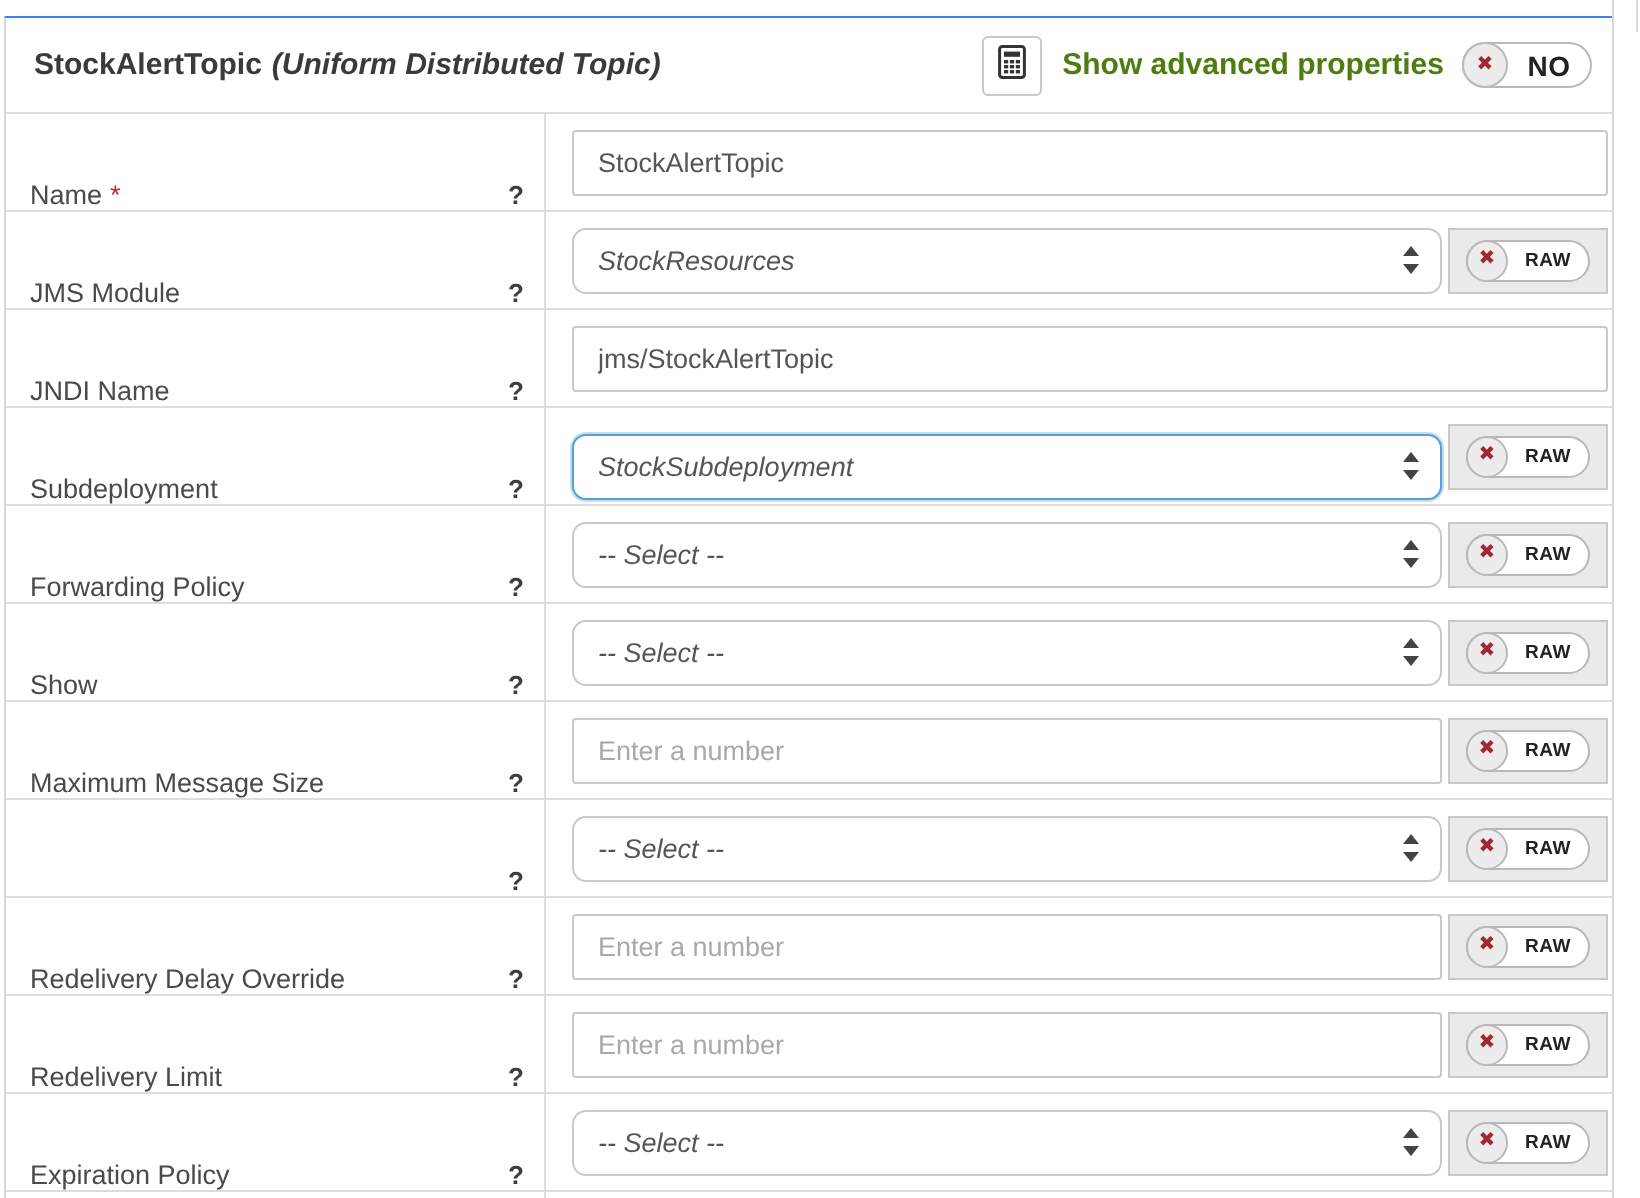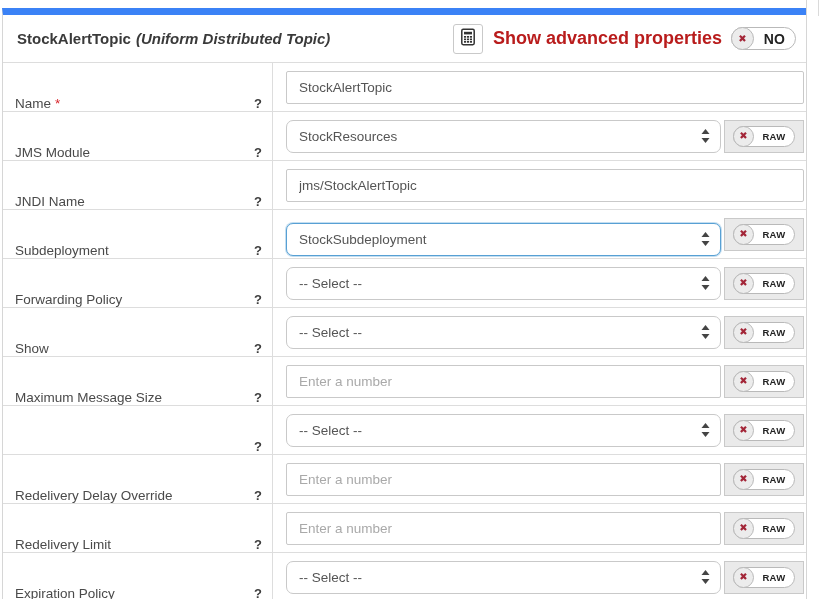--- a/index.html
+++ b/index.html
@@ -4,31 +4,31 @@
 <style>
   * { margin:0; padding:0; box-sizing:border-box; }
   html,body { width:820px; height:599px; background:#fff; overflow:hidden;
     font-family:"Liberation Sans","DejaVu Sans",sans-serif; }
   .stage { position:relative; width:820px; height:599px; background:#fff; }
 
   .vline-right { position:absolute; left:806px; top:0; width:1px; height:599px; background:#d6d6d6; }
   .vline-edge  { position:absolute; left:818px; top:0; width:1px; height:16px; background:#dadada; }
 
   .panel { position:absolute; left:2px; top:8px; width:804px; height:591px;
-    background:#fff; border-left:1px solid #d6d6d6; border-top:7px solid #3b82f6; overflow:hidden; }
+    background:#fff; border-left:1px solid #d6d6d6; border-top:1px solid #3b82f6; overflow:hidden; }
 
   
   .hdr { height:48px; border-bottom:1px solid #dddddd; display:flex; align-items:center;
     padding:0 10px 0 14px; }
   .hdr-title { font-weight:bold; font-size:15px; color:#3a3a3a; white-space:nowrap; }
   .hdr-sub { font-weight:bold; font-style:italic; font-size:15px; color:#3a3a3a; margin-left:5px; white-space:nowrap;text-align:right; }
   .hdr-right { margin-left:auto; display:flex; align-items:center; }
   .calc-btn { width:30px; height:30px; border:1px solid #c9c9c9; border-radius:3px; background:#fff;
     display:flex; align-items:center; justify-content:center; cursor:pointer; }
-  .adv-label { font-weight:bold; font-size:18px; color:#b91c1c; margin:0 9px 0 10px; white-space:nowrap; }
+  .adv-label { font-weight:bold; font-size:15px; color:#4d7c0f; margin:0 9px 0 10px; white-space:nowrap; }
 
   
   .toggle { width:65px; height:23px; border:1px solid #b9b9b9; border-radius:13px; background:#fff;
     display:flex; align-items:center; cursor:pointer; flex:none; }
   .knob { width:23px; height:23px; border-radius:50%; background:#ececec; border:1px solid #b9b9b9;
     display:flex; align-items:center; justify-content:center; margin-left:-1px; flex:none; }
   .knob .xg { color:#a32638; font-size:10px; font-weight:bold; line-height:1; }
   .toggle-label { flex:1; text-align:center; font-size:14px; font-weight:bold; color:#222; letter-spacing:.3px; }
 
   
@@ -42,21 +42,21 @@
 
   input.text { flex:1; height:33px; border:1px solid #c9c9c9; border-radius:2px; padding:0 12px;
     font-size:13.5px; color:#555; background:#fff; min-width:0; outline:none;
     font-family:"Liberation Sans","DejaVu Sans",sans-serif; }
   input.text::placeholder { color:#a9a9a9; opacity:1; }
 
   .select { flex:1; height:33px; border:1px solid #c9c9c9; border-radius:7px; background:#fff;
     display:flex; align-items:center; padding:0 10px 0 12px; color:#555; font-size:13.5px;
     cursor:pointer; min-width:0; }
   .select.focused { border:1px solid #57a0d4; box-shadow:0 0 0 1px rgba(87,160,212,.35);margin-top:10px; }
-  .select .val { flex:1; white-space:nowrap; overflow:hidden; }
+  .select .val { flex:1; white-space:nowrap; overflow:hidden;font-style:italic; }
   .stepper { margin-left:8px; flex:none; display:flex; }
 
   .raw { width:80px; height:33px; margin-left:3px; background:#eaeaea; border:1px solid #c9c9c9;
     display:flex; align-items:center; justify-content:center; flex:none; cursor:pointer; }
   .raw .toggle { width:62px; height:21px; border-radius:11px; }
   .raw .knob { width:21px; height:21px; }
   .raw .toggle-label { font-size:9.5px; }
 </style>
 </head>
 <body>

